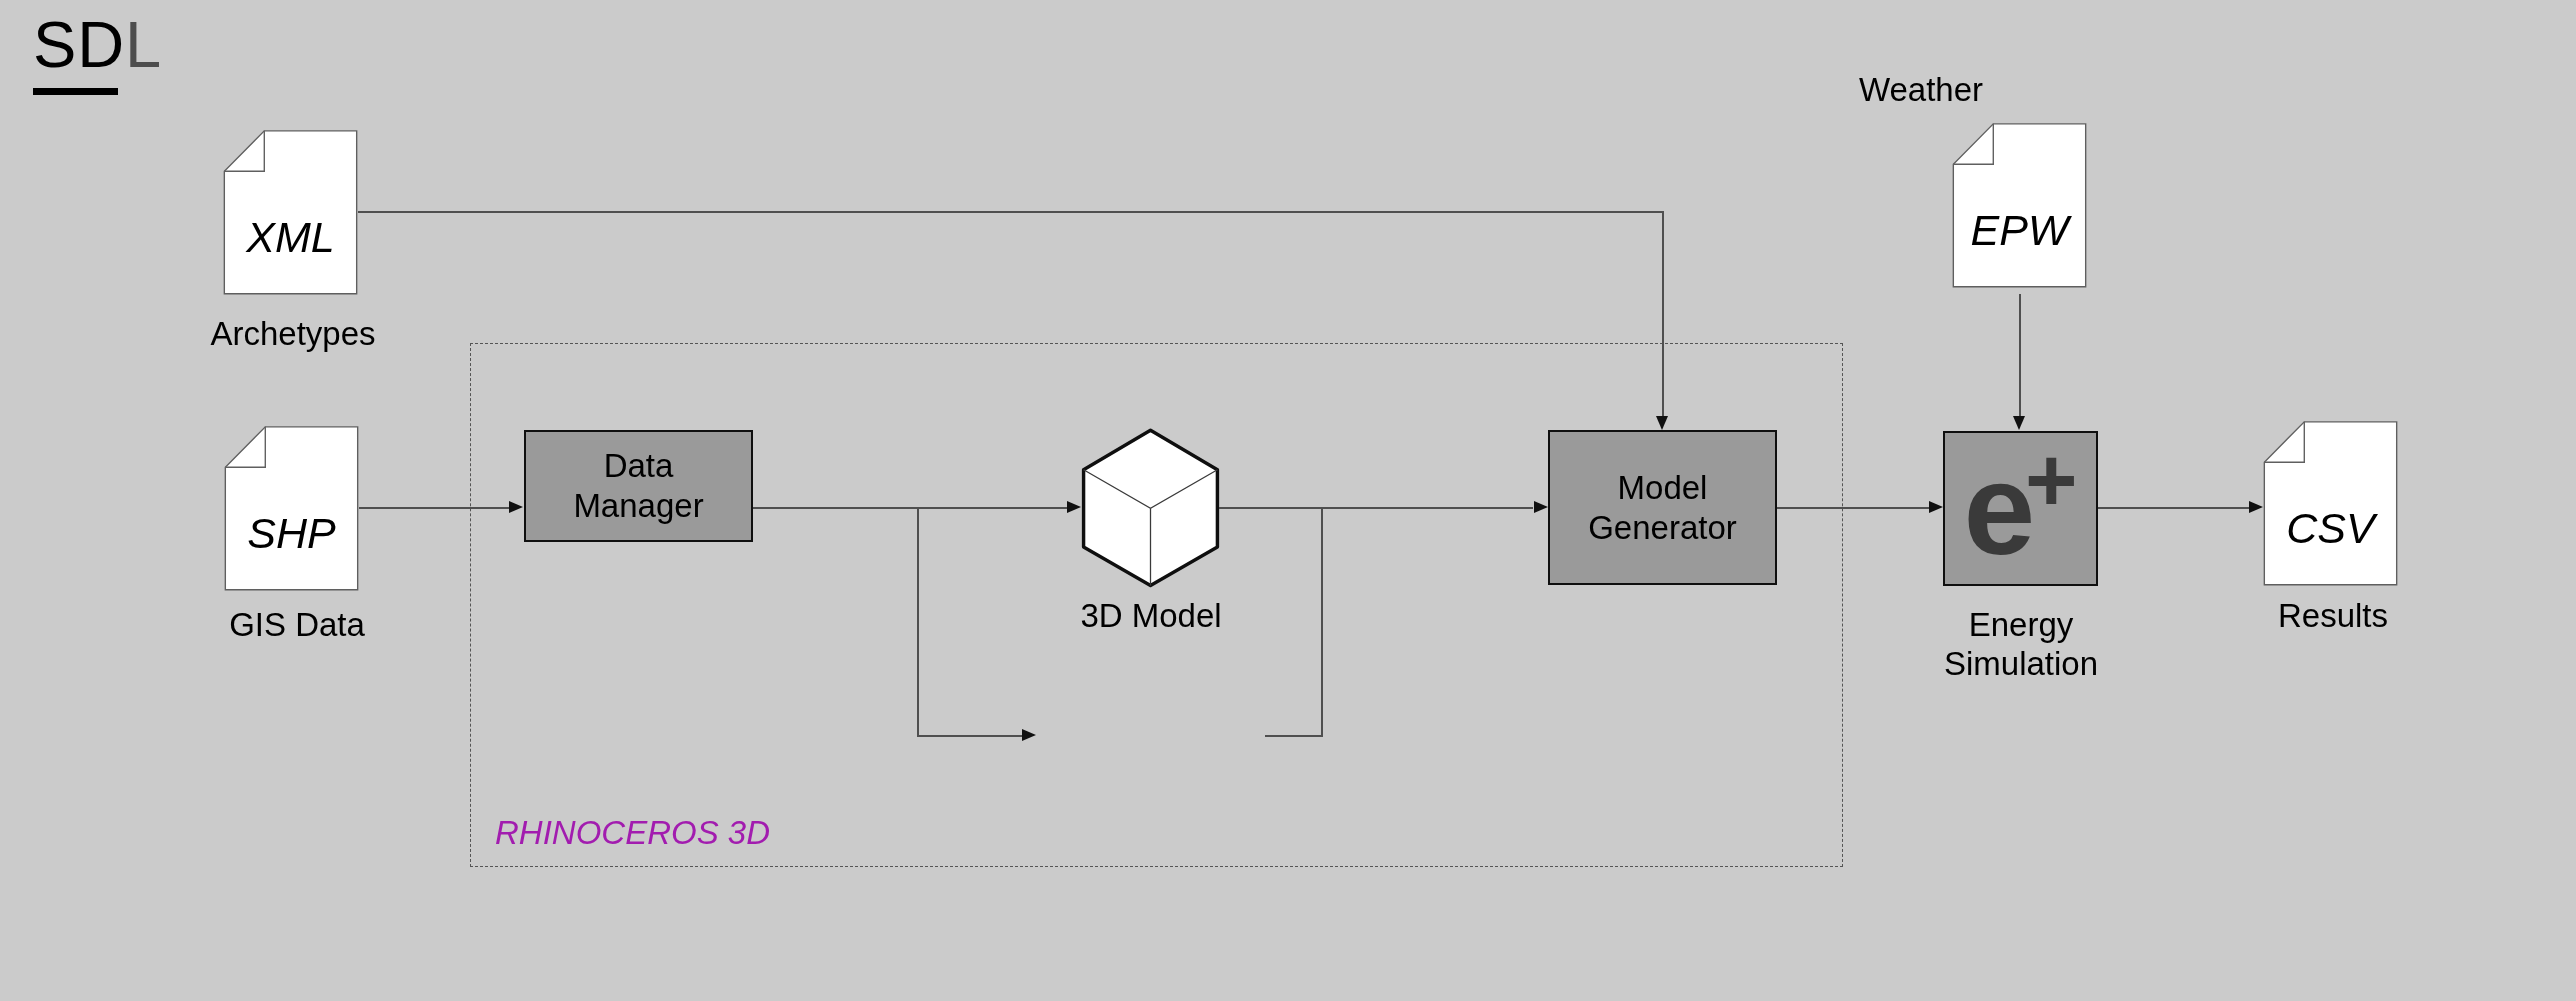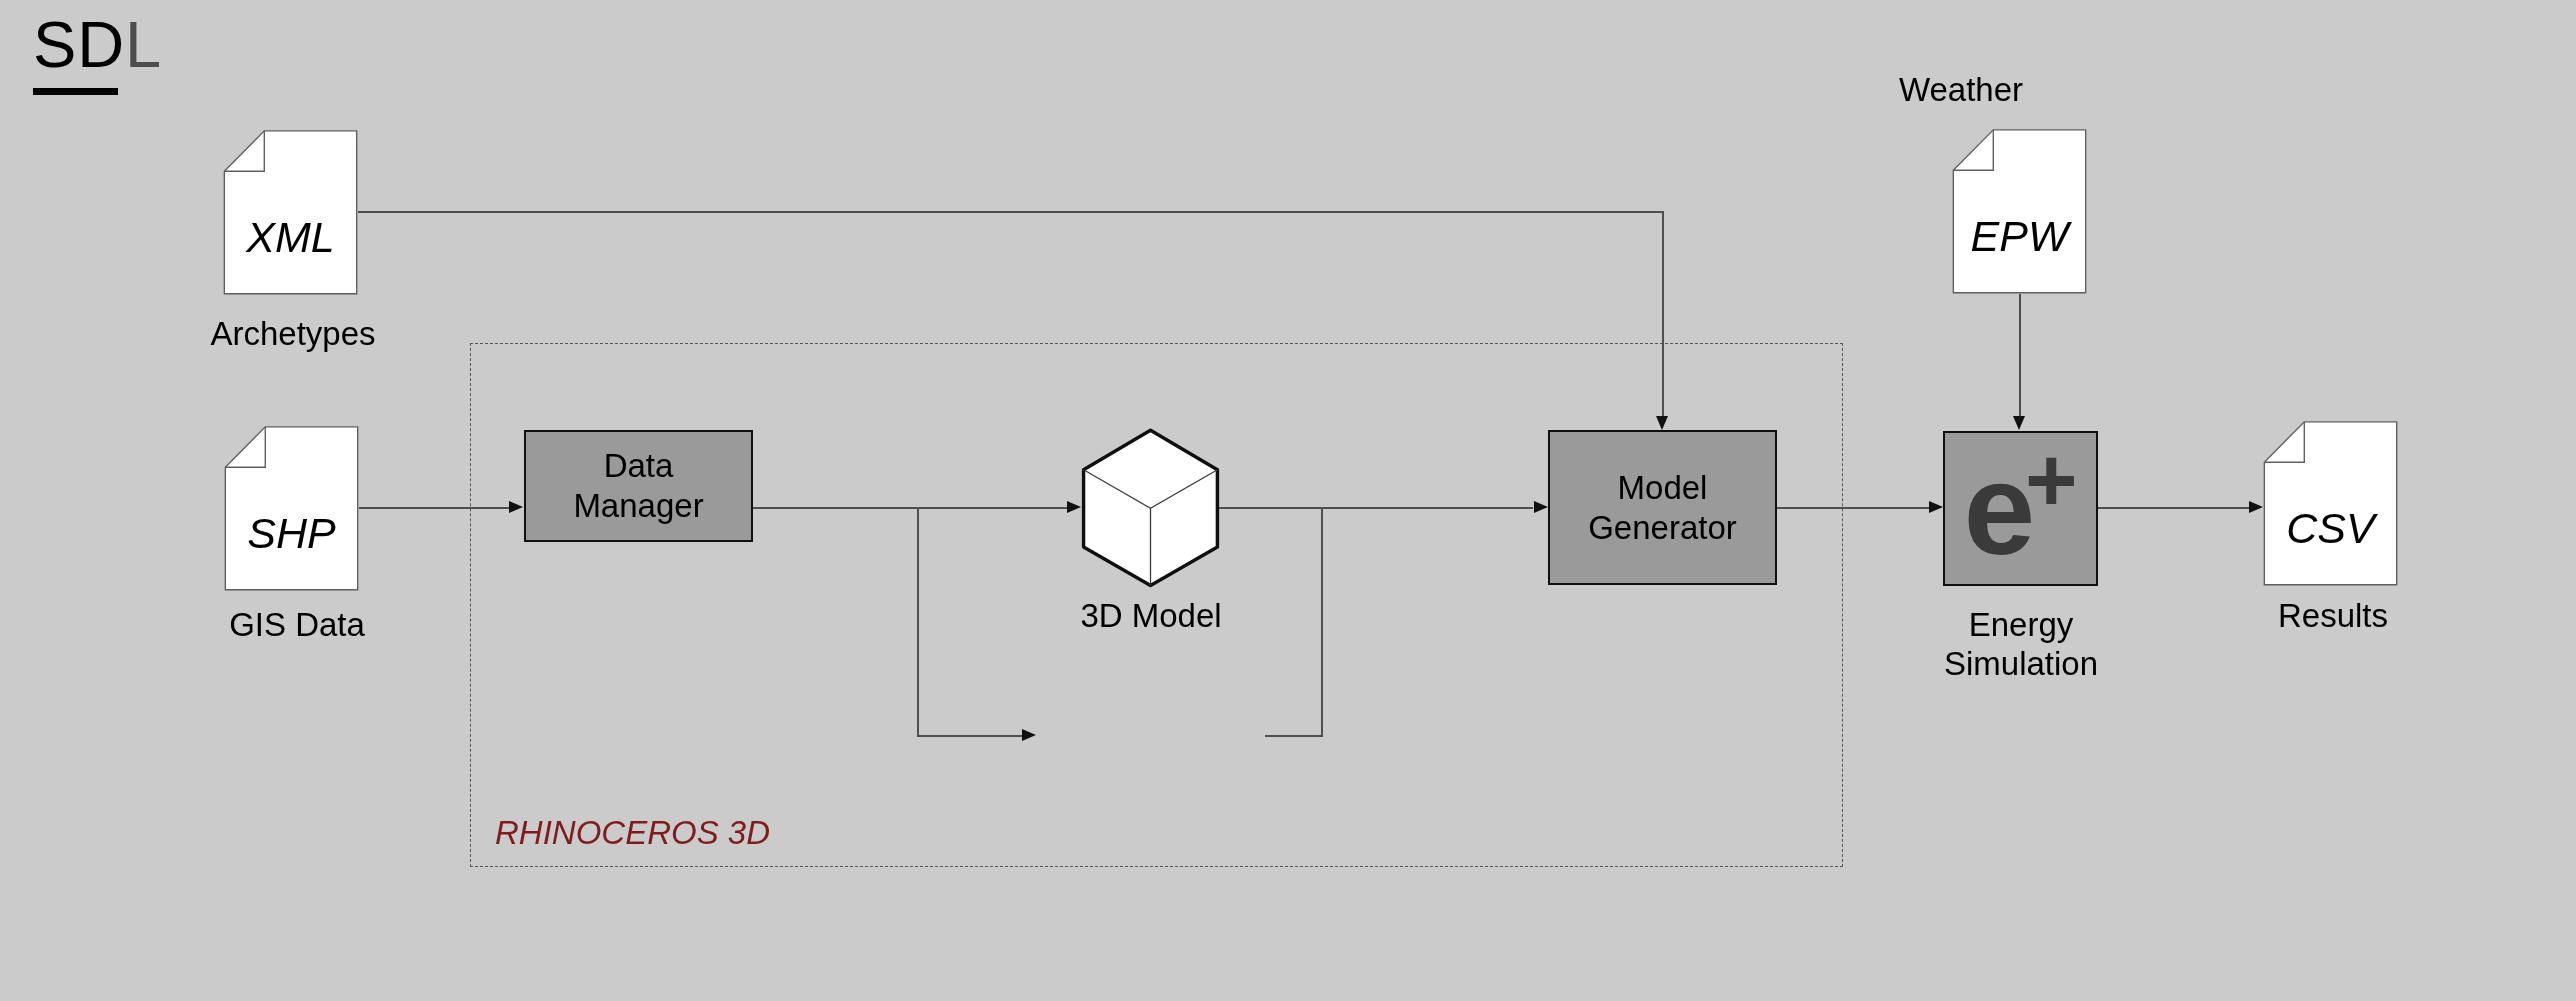--- a/index.html
+++ b/index.html
@@ -6,28 +6,28 @@
   body{font-family:"Liberation Sans","DejaVu Sans",sans-serif;}
   .canvas{position:relative;width:2576px;height:1001px;background:var(--c-background,#cbcbcb);overflow:hidden;}
 
   
   .logo{position:absolute;left:33px;top:12px;font-size:65px;line-height:1;color:#000;letter-spacing:0.9px;}
   .logo .sec{color:var(--c-logo-secondary,#4d4d4d);}
   .logo-underline{position:absolute;left:33px;top:88px;width:85px;height:6.9px;background:#000;}
 
   
   .dashed-box{position:absolute;left:470px;top:343px;width:1373px;height:524px;border:1.7px dashed var(--c-dashed-border,#555);box-sizing:border-box;}
-  .rhino-label{position:absolute;left:24px;bottom:13.7px;font-size:33px;font-style:italic;color:#7f1d1d;white-space:nowrap;}
+  .rhino-label{position:absolute;left:24px;bottom:13.7px;font-size:33px;font-style:italic;color:#a21caf;white-space:nowrap;}
 
   
   .doc{position:absolute;width:135px;height:146px;}
   .doc svg{position:absolute;left:0;top:0;}
   .doc-type{position:absolute;left:0;top:83px;width:100%;text-align:center;font-size:43px;font-style:italic;color:#000;}
   .doc-xml{left:223px;top:130px;}
-  .doc-epw{left:1952px;top:129px;}
+  .doc-epw{left:1952px;top:123px;}
   .doc-shp{left:224px;top:426px;}
   .doc-csv{left:2263px;top:421px;}
 
   
   .node-label{position:absolute;transform:translateX(-50%);font-size:33px;line-height:39px;color:#000;text-align:center;white-space:nowrap;}
 
   
   .gbox{position:absolute;background:var(--c-box-fill,#9a9a9a);border:2.6px solid var(--c-box-border,#0f0f0f);box-sizing:border-box;display:flex;align-items:center;justify-content:center;text-align:center;font-size:33px;line-height:40px;color:#000;}
   .box-dm{left:524px;top:430px;width:229px;height:112px;}
   .box-mg{left:1548px;top:430px;width:229px;height:155px;}
@@ -62,21 +62,21 @@
 
   <div class="doc doc-xml">
     <svg width="135" height="165" viewBox="0 0 157 192">
       <path d="M48 1 H155.5 V190.5 H1.5 V48 Z" fill="#ffffff" stroke="#5f5f5f" stroke-width="1.6"></path>
       <path d="M48 1 V48 H1.5" fill="none" stroke="#5f5f5f" stroke-width="1.6"></path>
     </svg>
     <div class="doc-type">XML</div>
   </div>
   <div class="node-label" style="left:293px;top:314px;">Archetypes</div>
 
-  <div class="node-label" style="left:1961px;top:70px;text-align:right;">Weather</div>
+  <div class="node-label" style="left:1921px;top:70px;text-align:right;">Weather</div>
   <div class="doc doc-epw">
     <svg width="135" height="165" viewBox="0 0 157 192">
       <path d="M48 1 H155.5 V190.5 H1.5 V48 Z" fill="#ffffff" stroke="#5f5f5f" stroke-width="1.6"></path>
       <path d="M48 1 V48 H1.5" fill="none" stroke="#5f5f5f" stroke-width="1.6"></path>
     </svg>
     <div class="doc-type">EPW</div>
   </div>
 
   <div class="doc doc-shp">
     <svg width="135" height="165" viewBox="0 0 157 192">

